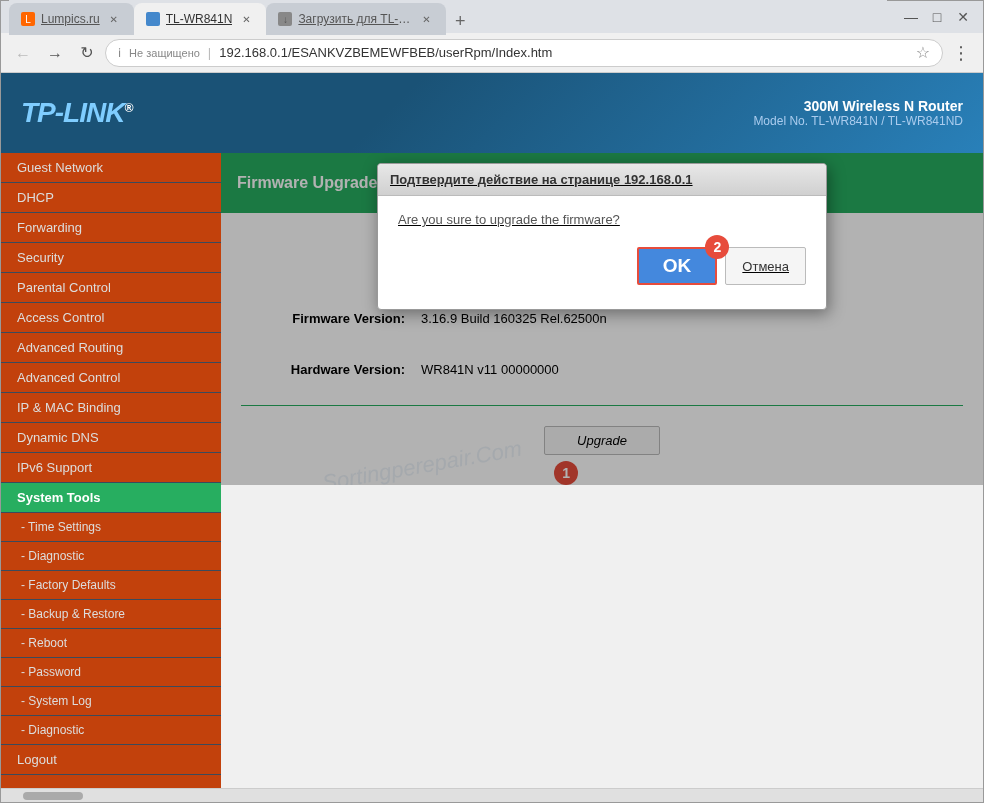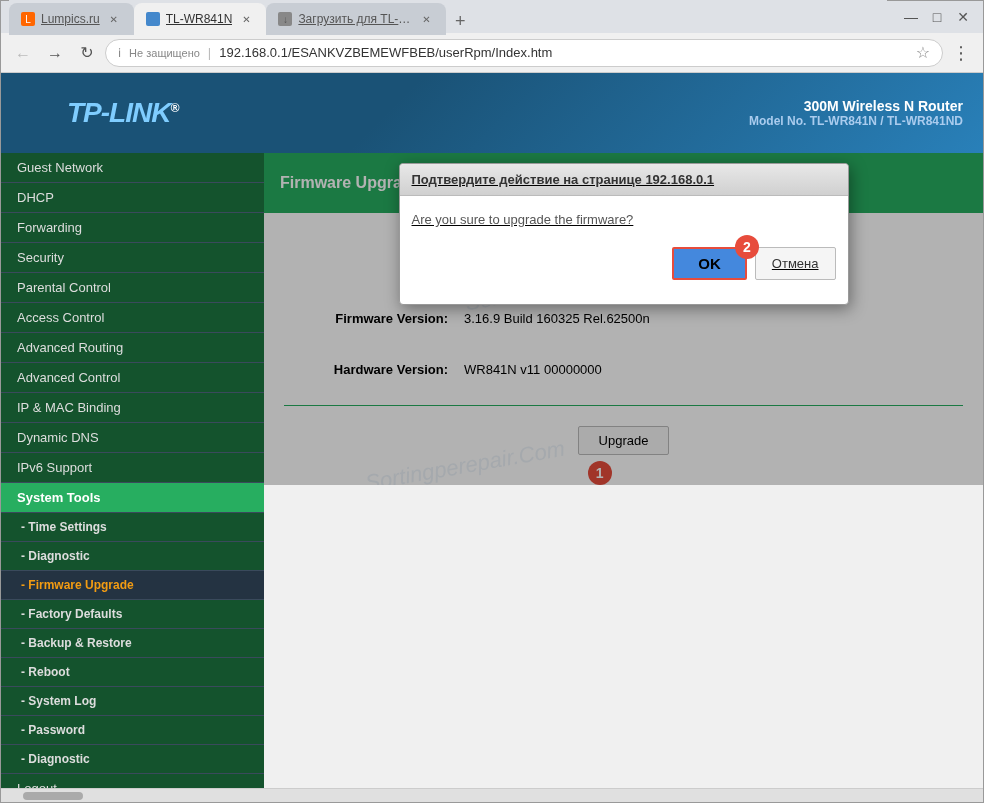--- a/index.html
+++ b/index.html
@@ -31,63 +31,63 @@
     .security-icon { font-size: 12px; color: #888; }
     .address-text { flex: 1; font-size: 13px; color: #333; }
     .star-icon { font-size: 16px; color: #888; cursor: pointer; }
     .menu-icon { font-size: 18px; color: #555; cursor: pointer; }
 
     
     .page-content { flex: 1; background: #f0f0f0; display: flex; flex-direction: column; overflow: hidden; }
     
     
     .router-header { height: 80px; background: linear-gradient(135deg, #1a5276 0%, #1a5276 40%, #2980b9 100%); display: flex; align-items: center; padding: 0 20px; }
-    .tp-link-logo { color: white; font-size: 28px; font-weight: bold; font-style: italic; letter-spacing: -1px; margin-left: 46px; }
+    .tp-link-logo { color: white; font-size: 28px; font-weight: bold; font-style: italic; letter-spacing: -1px; }
     .tp-link-logo span { color: #7fcdff; }
     .router-info { margin-left: auto; text-align: right; color: white; }
     .router-model-title { font-size: 14px; font-weight: bold; }
-    .router-model-sub { font-size: 12px; color: #aaccee; font-weight: bold; }
+    .router-model-sub { font-size: 12px; color: #aaccee; }
 
     
     .main-layout { display: flex; flex: 1; overflow: hidden; }
 
     
-    .sidebar { width: 263px; background: #14532d; color: #ddd; overflow-y: auto; flex-shrink: 0; }
+    .sidebar { width: 220px; background: #c2410c; color: #ddd; overflow-y: auto; flex-shrink: 0; }
     .sidebar-item { padding: 7px 16px; cursor: pointer; font-size: 13px; border-bottom: 1px solid #3a4a5c; }
-    .sidebar-item.sub { padding-left: 20px; font-size: 12px; font-weight: bold; }
+    .sidebar-item.sub { padding-left: 20px; font-size: 12px; }
     .sidebar-item.sub-active { color: #f39c12; background: #243342; }
     .sidebar-item.section-header { background: #27ae60; color: white; font-weight: bold; }
 
     
     .content-area { flex: 1; background: white; overflow-y: auto; padding: 0; position: relative; }
 
     .firmware-title-bar { background: #27ae60; color: white; padding: 21px 16px; font-size: 16px; font-weight: bold; }
 
     .firmware-form { padding: 30px 20px; }
     .form-row { display: flex; align-items: center; margin-bottom: 20px; padding: 8px 0; }
     .form-label { width: 180px; text-align: right; font-weight: bold; padding-right: 16px; font-size: 13px; }
     .form-value { display: flex; align-items: flex-end; gap: 10px; font-size: 13px; }
     .file-btn { padding: 4px 10px; background: #f5f5f5; border: 1px solid #bbb; border-radius: 2px; cursor: pointer; font-size: 12px; }
     .file-name { font-size: 13px; color: #333; }
     .divider { height: 1px; background: #27ae60; margin: 10px 0 20px 0; }
     .upgrade-row { display: flex; justify-content: center; margin-top: 10px; }
-    .upgrade-btn { padding: 6px 20px; background: #f5f5f5; border: 1px solid #bbb; border-radius: 2px; cursor: pointer; font-size: 13px; position: relative; }
+    .upgrade-btn { padding: 6px 32px; background: #f5f5f5; border: 1px solid #bbb; border-radius: 2px; cursor: pointer; font-size: 13px; position: relative; font-style: italic; }
     
     
     .badge { position: absolute; width: 24px; height: 24px; border-radius: 50%; background: #e74c3c; color: white; font-size: 14px; font-weight: bold; display: flex; align-items: center; justify-content: center; }
     .badge-1 { bottom: -30px; left: 10px; }
     
     
     .dialog-overlay { position: absolute; top: 0; left: 0; right: 0; bottom: 0; background: rgba(0,0,0,0.3); display: flex; align-items: flex-start; justify-content: center; z-index: 100; padding-top: 10px; text-decoration: underline; }
     .dialog { background: white; border: 1px solid #999; border-radius: 4px; width: 450px; box-shadow: 2px 4px 16px rgba(0,0,0,0.4); position: relative; }
     .dialog-titlebar { background: linear-gradient(180deg, #e8e8e8, #d0d0d0); padding: 8px 12px; font-size: 13px; font-weight: bold; color: #333; border-bottom: 1px solid #bbb; border-radius: 4px 4px 0 0; display: flex; align-items: center; justify-content: space-between; }
-    .dialog-body { padding: 16px 12px; border-radius: 6px; }
+    .dialog-body { padding: 16px 20px; border-radius: 6px; }
     .dialog-msg2 { font-size: 13px; color: #555; margin-bottom: 20px; }
     .dialog-buttons { display: flex; gap: 8px; justify-content: flex-end; padding-bottom: 8px; }
-    .dialog-ok { padding: 6px 24px; background: #4488dd; border: 2px solid #e74c3c; border-radius: 2px; color: #000000; cursor: pointer; font-size: 15px; font-weight: bold; }
+    .dialog-ok { padding: 6px 24px; background: #4488dd; border: 2px solid #e74c3c; border-radius: 2px; color: #ffffff; cursor: pointer; font-size: 19px; font-weight: bold; }
     .dialog-cancel { padding: 6px 16px; background: #f5f5f5; border: 1px solid #bbb; border-radius: 2px; color: #333; cursor: pointer; font-size: 13px; }
     .badge-2 { position: absolute; width: 24px; height: 24px; border-radius: 50%; background: #e74c3c; color: white; font-size: 14px; font-weight: bold; display: flex; align-items: center; justify-content: center; top: -12px; right: -12px; }
 
     
     .bottom-scrollbar { height: 14px; background: #e0e0e0; border-top: 1px solid #ccc; display: flex; align-items: center; padding: 0 2px; }
     .scrollbar-thumb { height: 8px; width: 60px; background: #aaa; border-radius: 4px; margin-left: 20px; }
 
     .content-with-wm { position: relative; flex: 1; }
   </style>
 </head>
@@ -185,37 +185,34 @@
         </div>
         <div class="sidebar-item section-header">
           <span>System Tools</span>
         </div>
         <div class="sidebar-item sub">
           <span>- Time Settings</span>
         </div>
         <div class="sidebar-item sub">
           <span>- Diagnostic</span>
         </div>
-        <div class="sidebar-item sub sub-active">
-          <span>- Firmware Upgrade</span>
-        </div>
         <div class="sidebar-item sub">
           <span>- Factory Defaults</span>
         </div>
         <div class="sidebar-item sub">
           <span>- Backup &amp; Restore</span>
         </div>
         <div class="sidebar-item sub">
           <span>- Reboot</span>
         </div>
         <div class="sidebar-item sub">
+          <span>- Password</span>
+        </div>
+        <div class="sidebar-item sub">
           <span>- System Log</span>
-        </div>
-        <div class="sidebar-item sub">
-          <span>- Password</span>
         </div>
         <div class="sidebar-item sub">
           <span>- Diagnostic</span>
         </div>
         <div class="sidebar-item normal">
           <span>Logout</span>
         </div>
       </div>
 
       <div class="content-with-wm">

